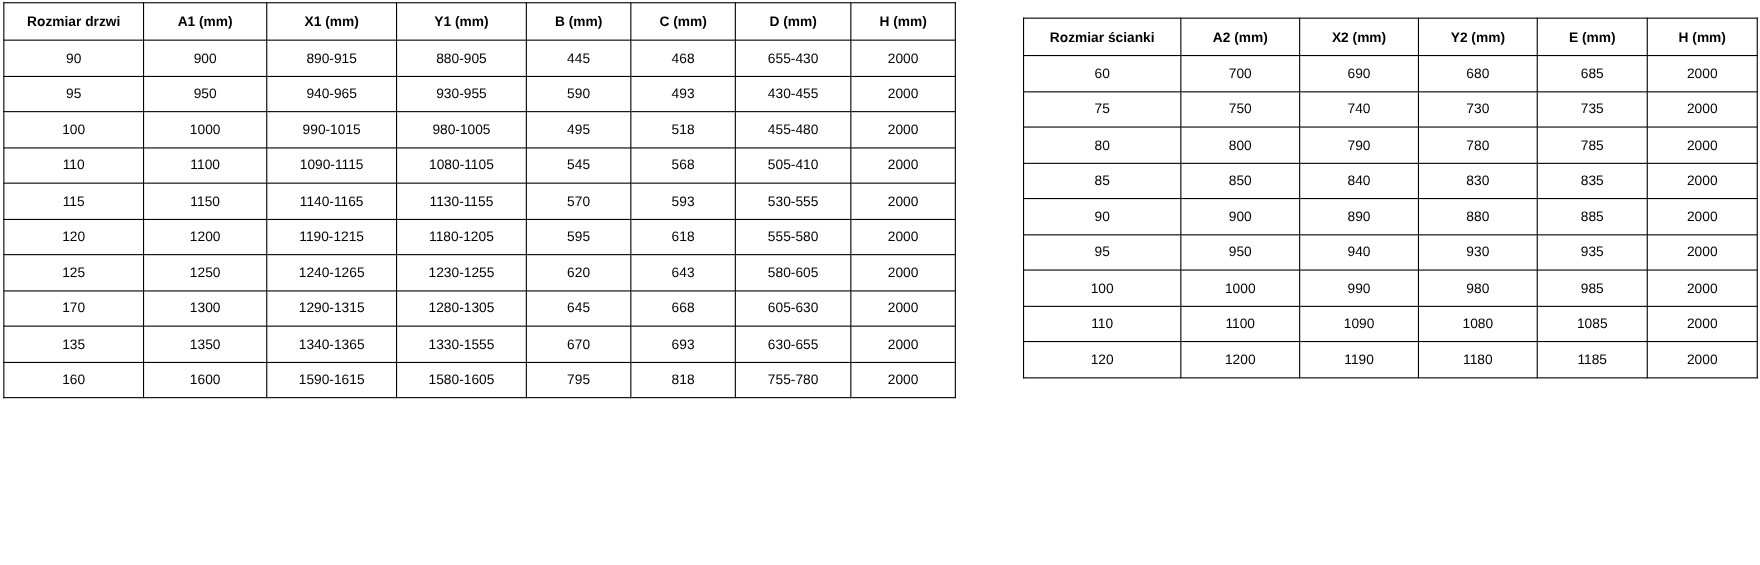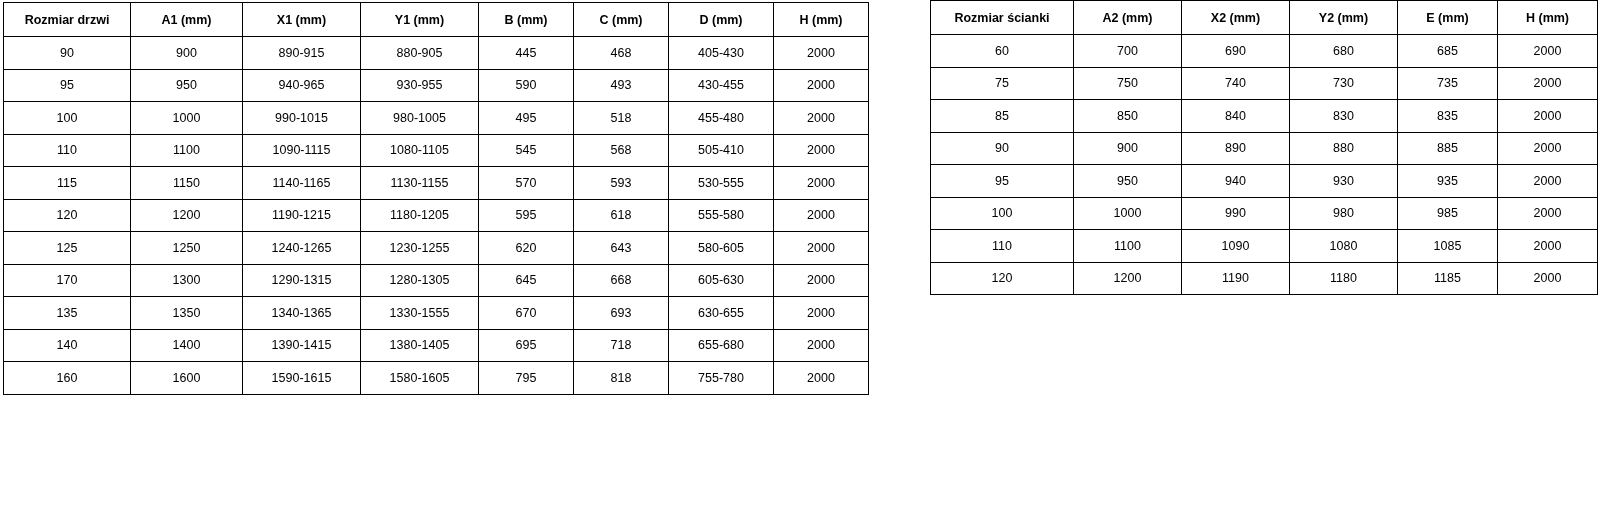--- a/index.html
+++ b/index.html
@@ -22,21 +22,21 @@
   }
   .table-wrap {
     position: absolute;
   }
   #doors-table-wrap {
     left: 3px;
     top: 2px;
   }
   #walls-table-wrap {
     left: 930px;
-    top: 0;
+    top: 16px;
   }
   table.grid {
     border-collapse: collapse;
     table-layout: fixed;
   }
   table.grid td, table.grid th {
     border: 1px solid #000000;
     text-align: center;
     vertical-align: middle;
     font-size: 12.5px;
@@ -97,21 +97,21 @@
           </tr>
       </thead>
       <tbody id="doors-body">
           <tr>
             <td>90</td>
             <td>900</td>
             <td>890-915</td>
             <td>880-905</td>
             <td>445</td>
             <td>468</td>
-            <td>405-430</td>
+            <td>655-430</td>
             <td>2000</td>
           </tr>
           <tr>
             <td>95</td>
             <td>950</td>
             <td>940-965</td>
             <td>930-955</td>
             <td>590</td>
             <td>493</td>
             <td>430-455</td>
@@ -178,30 +178,20 @@
             <td>2000</td>
           </tr>
           <tr>
             <td>135</td>
             <td>1350</td>
             <td>1340-1365</td>
             <td>1330-1555</td>
             <td>670</td>
             <td>693</td>
             <td>630-655</td>
-            <td>2000</td>
-          </tr>
-          <tr>
-            <td>140</td>
-            <td>1400</td>
-            <td>1390-1415</td>
-            <td>1380-1405</td>
-            <td>695</td>
-            <td>718</td>
-            <td>655-680</td>
             <td>2000</td>
           </tr>
           <tr>
             <td>160</td>
             <td>1600</td>
             <td>1590-1615</td>
             <td>1580-1605</td>
             <td>795</td>
             <td>818</td>
             <td>755-780</td>
@@ -242,20 +232,28 @@
           </tr>
           <tr>
             <td>75</td>
             <td>750</td>
             <td>740</td>
             <td>730</td>
             <td>735</td>
             <td>2000</td>
           </tr>
           <tr>
+            <td>80</td>
+            <td>800</td>
+            <td>790</td>
+            <td>780</td>
+            <td>785</td>
+            <td>2000</td>
+          </tr>
+          <tr>
             <td>85</td>
             <td>850</td>
             <td>840</td>
             <td>830</td>
             <td>835</td>
             <td>2000</td>
           </tr>
           <tr>
             <td>90</td>
             <td>900</td>

